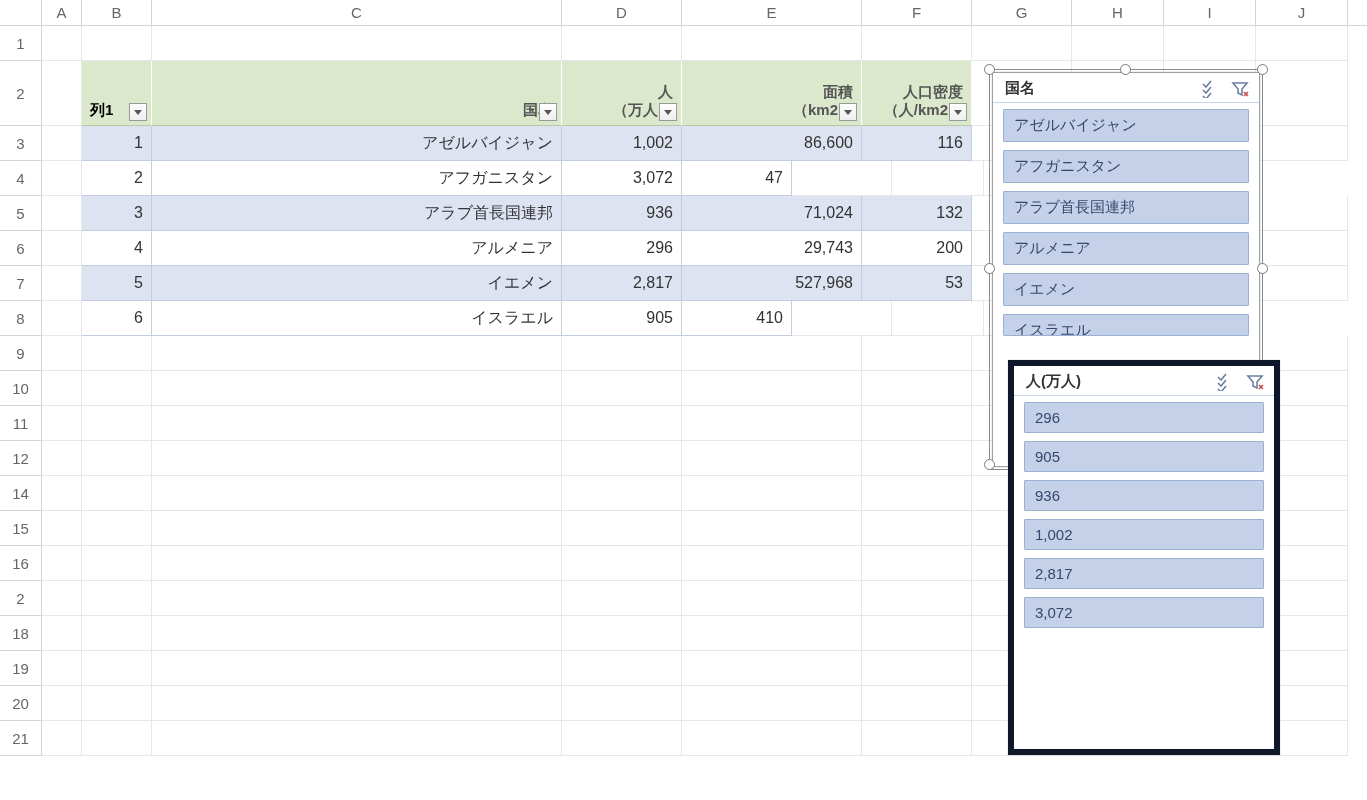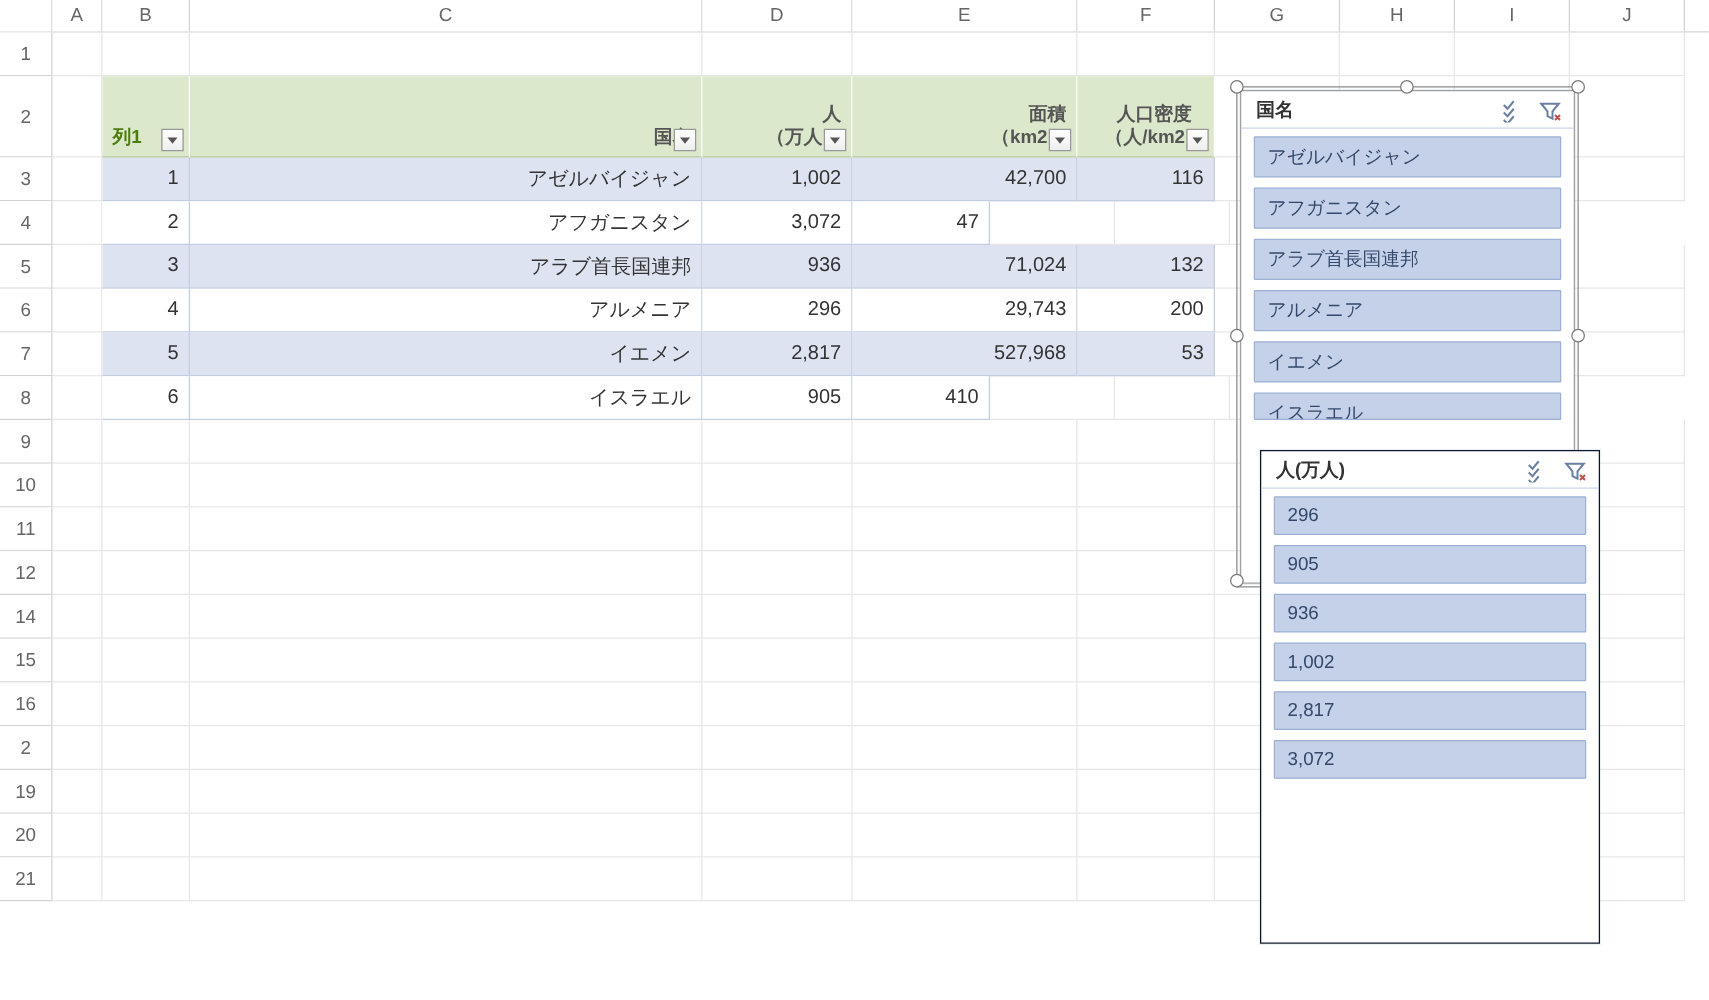--- a/index.html
+++ b/index.html
@@ -84,21 +84,21 @@
     border-right: 1px solid #fff;
     border-bottom: 1px solid #b7c9a2;
     position: relative;
     display: flex;
     align-items: flex-end;
     justify-content: flex-end;
     padding: 6px 8px 6px 8px;
     text-align: right;
     line-height: 1.2;
   }
-  .thead-cell.first { justify-content: flex-start; color: #4d7c0f; font-weight: bold; }
+  .thead-cell.first { justify-content: flex-start; color: #000000; font-weight: bold; }
   .filter-btn {
     position: absolute;
     bottom: 4px; right: 4px;
     width: 18px; height: 18px;
     border: 1px solid #999;
     background: linear-gradient(#fff,#eee);
     display: flex; align-items: center; justify-content: center;
   }
   .filter-btn::after{
     content:"";
@@ -109,21 +109,21 @@
   .row-header.tall, .row.tall { height: 65px; }
 
   .band-odd  td, .band-odd  .cell.data { background: #dde3f0; border-bottom:1px solid #c3cde0; border-right:1px solid #c3cde0; }
   .band-even td, .band-even .cell.data { background: #fff;     border-bottom:1px solid #c3cde0; border-right:1px solid #c3cde0; }
   .cell.data { font-size:16px; color:#333; }
 
   
   .slicer {
     position: absolute;
     background: #fff;
-    border: 1px solid #0f172a;
+    border: 6px solid #0f172a;
     font-size: 15px;
     box-shadow: 0 0 0 1px rgba(155,178,216,.2);
   }
   .slicer.selected {
     border: 1px solid #a0a0a0;
   }
   .slicer-header {
     display: flex;
     align-items: center;
     justify-content: space-between;
@@ -219,39 +219,39 @@
         <div class="filter-btn"></div>
       </div>
       <div class="thead-cell w-E">
         <span style="text-align:right">
           <span>面積</span><br>
           <span>（km2）</span>
         </span>
         <div class="filter-btn"></div>
       </div>
       <div class="thead-cell w-F">
-        <span style="text-align:center">
+        <span style="text-align:right">
           <span>人口密度</span><br>
           <span>（人/km2）</span>
         </span>
         <div class="filter-btn"></div>
       </div>
       <div class="cell w-G"></div>
       <div class="cell w-H"></div>
       <div class="cell w-I"></div>
       <div class="cell w-J"></div>
     </div>
 
     <div class="row band-odd">
       <div class="row-header">3</div>
       <div class="cell w-A"></div>
       <div class="cell data right w-B">1</div>
       <div class="cell data right w-C">アゼルバイジャン</div>
       <div class="cell data right w-D">1,002</div>
-      <div class="cell data right w-E">42,700</div>
+      <div class="cell data right w-E">86,600</div>
       <div class="cell data right w-F">116</div>
       <div class="cell w-G"></div>
       <div class="cell w-H"></div>
       <div class="cell w-I"></div>
       <div class="cell w-J"></div>
     </div>
     <div class="row band-even">
       <div class="row-header">4</div>
       <div class="cell w-A"></div>
       <div class="cell data right w-B">2</div>
@@ -401,20 +401,33 @@
         <div class="cell w-D"></div>
         <div class="cell w-E"></div>
         <div class="cell w-F"></div>
         <div class="cell w-G"></div>
         <div class="cell w-H"></div>
         <div class="cell w-I"></div>
         <div class="cell w-J"></div>
       </div>
     <div class="row">
         <div class="row-header">2</div>
+        <div class="cell w-A"></div>
+        <div class="cell w-B"></div>
+        <div class="cell w-C"></div>
+        <div class="cell w-D"></div>
+        <div class="cell w-E"></div>
+        <div class="cell w-F"></div>
+        <div class="cell w-G"></div>
+        <div class="cell w-H"></div>
+        <div class="cell w-I"></div>
+        <div class="cell w-J"></div>
+      </div>
+    <div class="row">
+        <div class="row-header">18</div>
         <div class="cell w-A"></div>
         <div class="cell w-B"></div>
         <div class="cell w-C"></div>
         <div class="cell w-D"></div>
         <div class="cell w-E"></div>
         <div class="cell w-F"></div>
         <div class="cell w-G"></div>
         <div class="cell w-H"></div>
         <div class="cell w-I"></div>
         <div class="cell w-J"></div>

